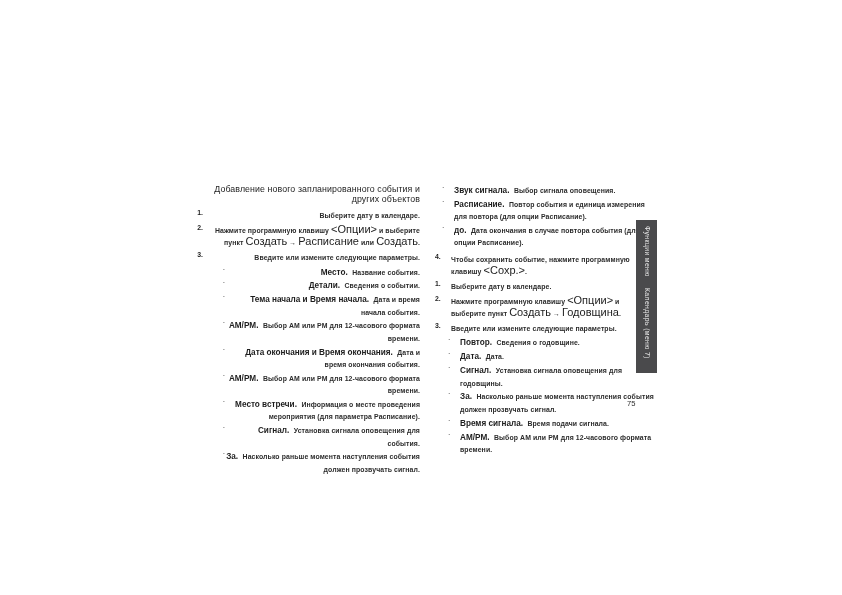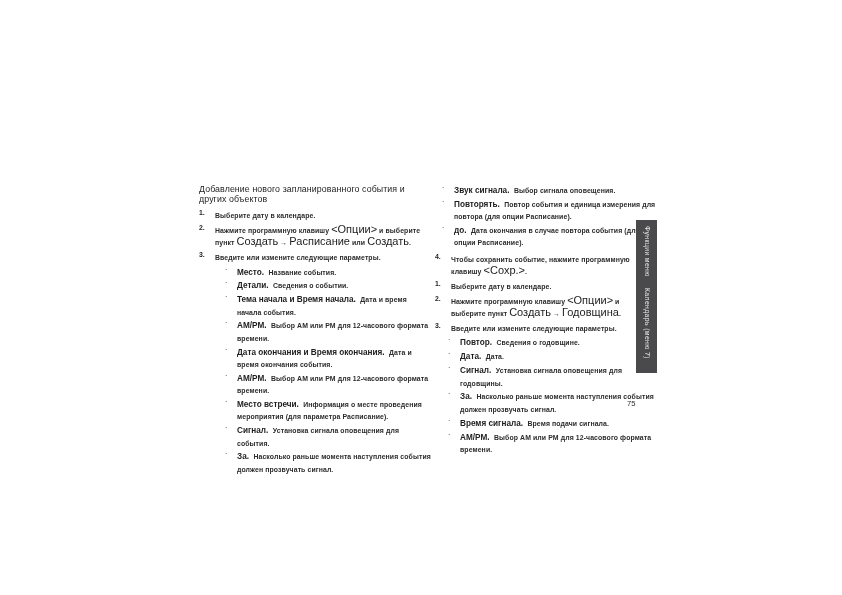--- a/index.html
+++ b/index.html
@@ -3,21 +3,21 @@
 <meta charset="utf-8">
 <style>
   html,body{margin:0;padding:0;}
   body{
     width:842px;height:595px;position:relative;overflow:hidden;
     background:#ffffff;color:#222222;
     font-family:"Liberation Sans","DejaVu Sans",sans-serif;
     -webkit-font-smoothing:antialiased;
   }
   .col{position:absolute;}
-  #col-left{left:199px;top:184px;width:233px;}
+  #col-left{left:187px;top:184px;width:233px;text-align:right;}
   #col-right{left:435px;top:183px;width:221px;}
 
   h2.sec{
     font-size:8.8px;font-weight:400;line-height:10.4px;
     margin:0 0 3px 0;letter-spacing:.1px;color:#1d1d1d;
   }
   h2.sec2{margin:5px 0 3px 0;}
 
   ol.steps{list-style:none;margin:0;padding:0;}
   li.step{display:flex;margin:0 0 2.5px 0;}
@@ -115,21 +115,21 @@
 </div>
 
 <div class="col" id="col-right">
   <ul class="bullets ind-b">
     <li class="bullet">
       <span class="bglyph">·</span>
       <span class="bwrap"><span class="term">Звук сигнала.</span> <span class="desc">Выбор сигнала оповещения.</span></span>
     </li>
     <li class="bullet">
       <span class="bglyph">·</span>
-      <span class="bwrap"><span class="term">Повторять.</span> <span class="desc">Повтор события и единица измерения для повтора (для опции Расписание).</span></span>
+      <span class="bwrap"><span class="term">Расписание.</span> <span class="desc">Повтор события и единица измерения для повтора (для опции Расписание).</span></span>
     </li>
     <li class="bullet">
       <span class="bglyph">·</span>
       <span class="bwrap"><span class="term">до.</span> <span class="desc">Дата окончания в случае повтора события (для опции Расписание).</span></span>
     </li>
   </ul>
 
   <ol class="steps mt">
     <li class="step">
       <span class="num">4.</span>

